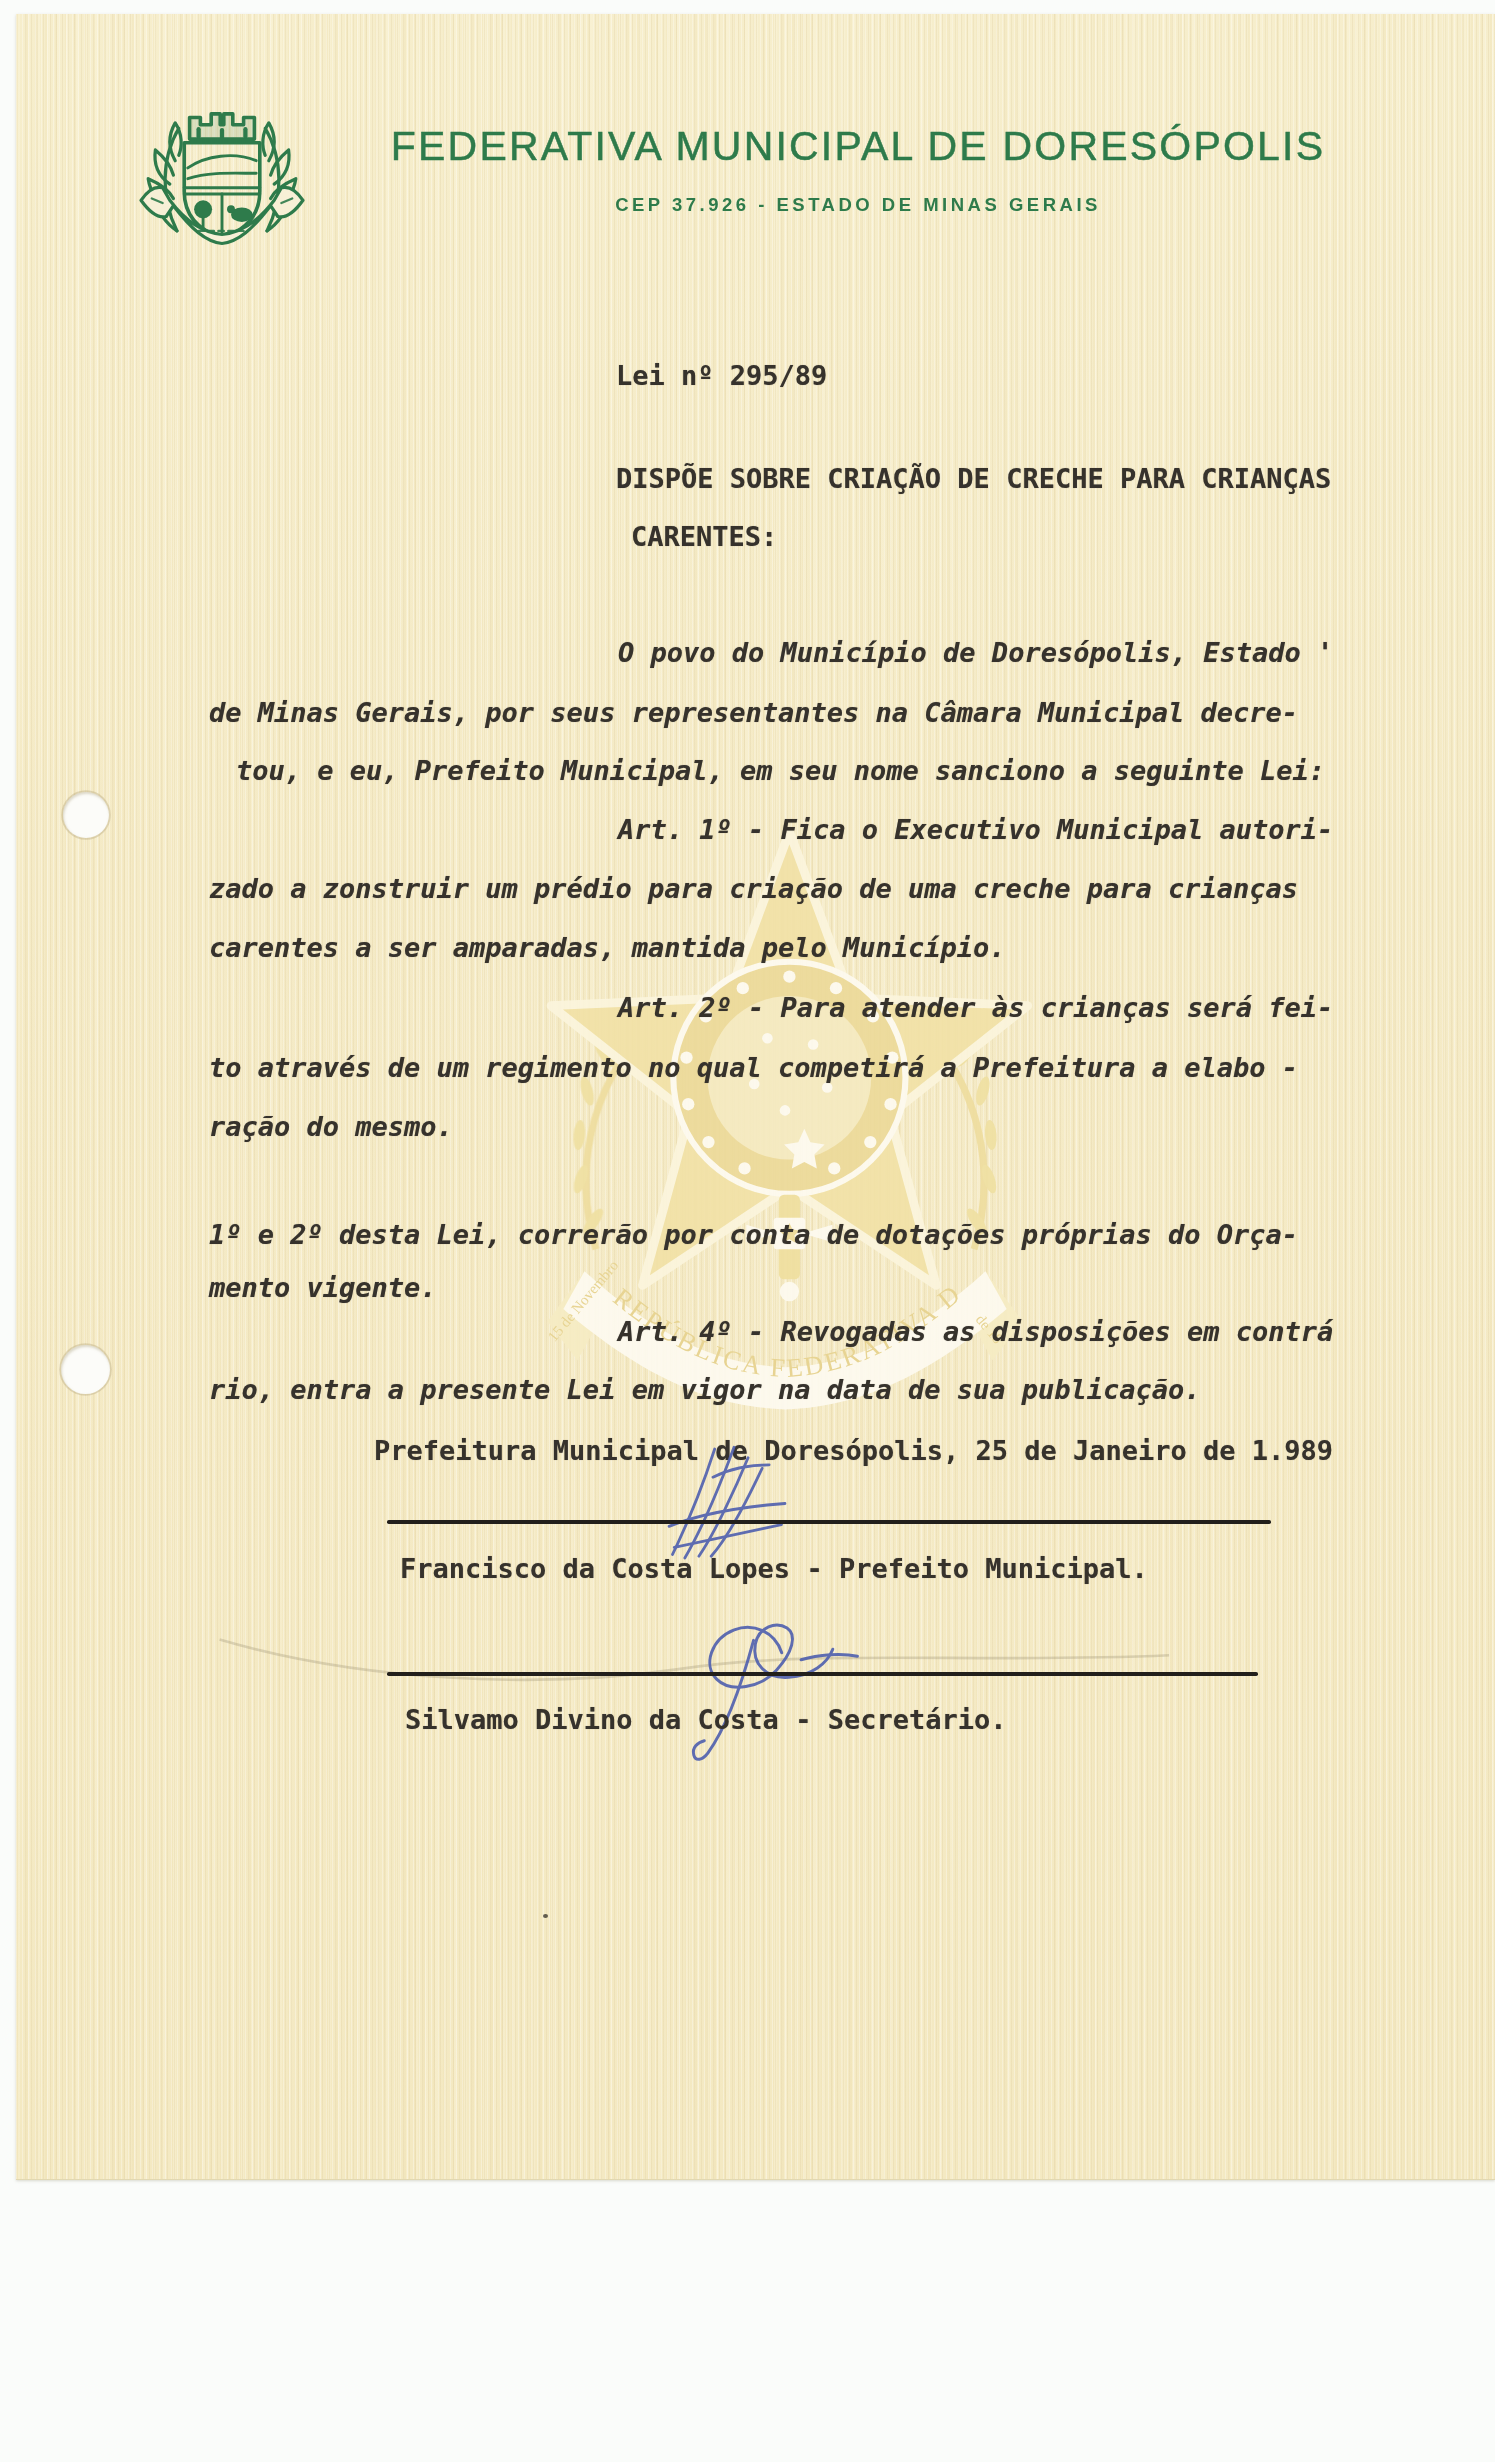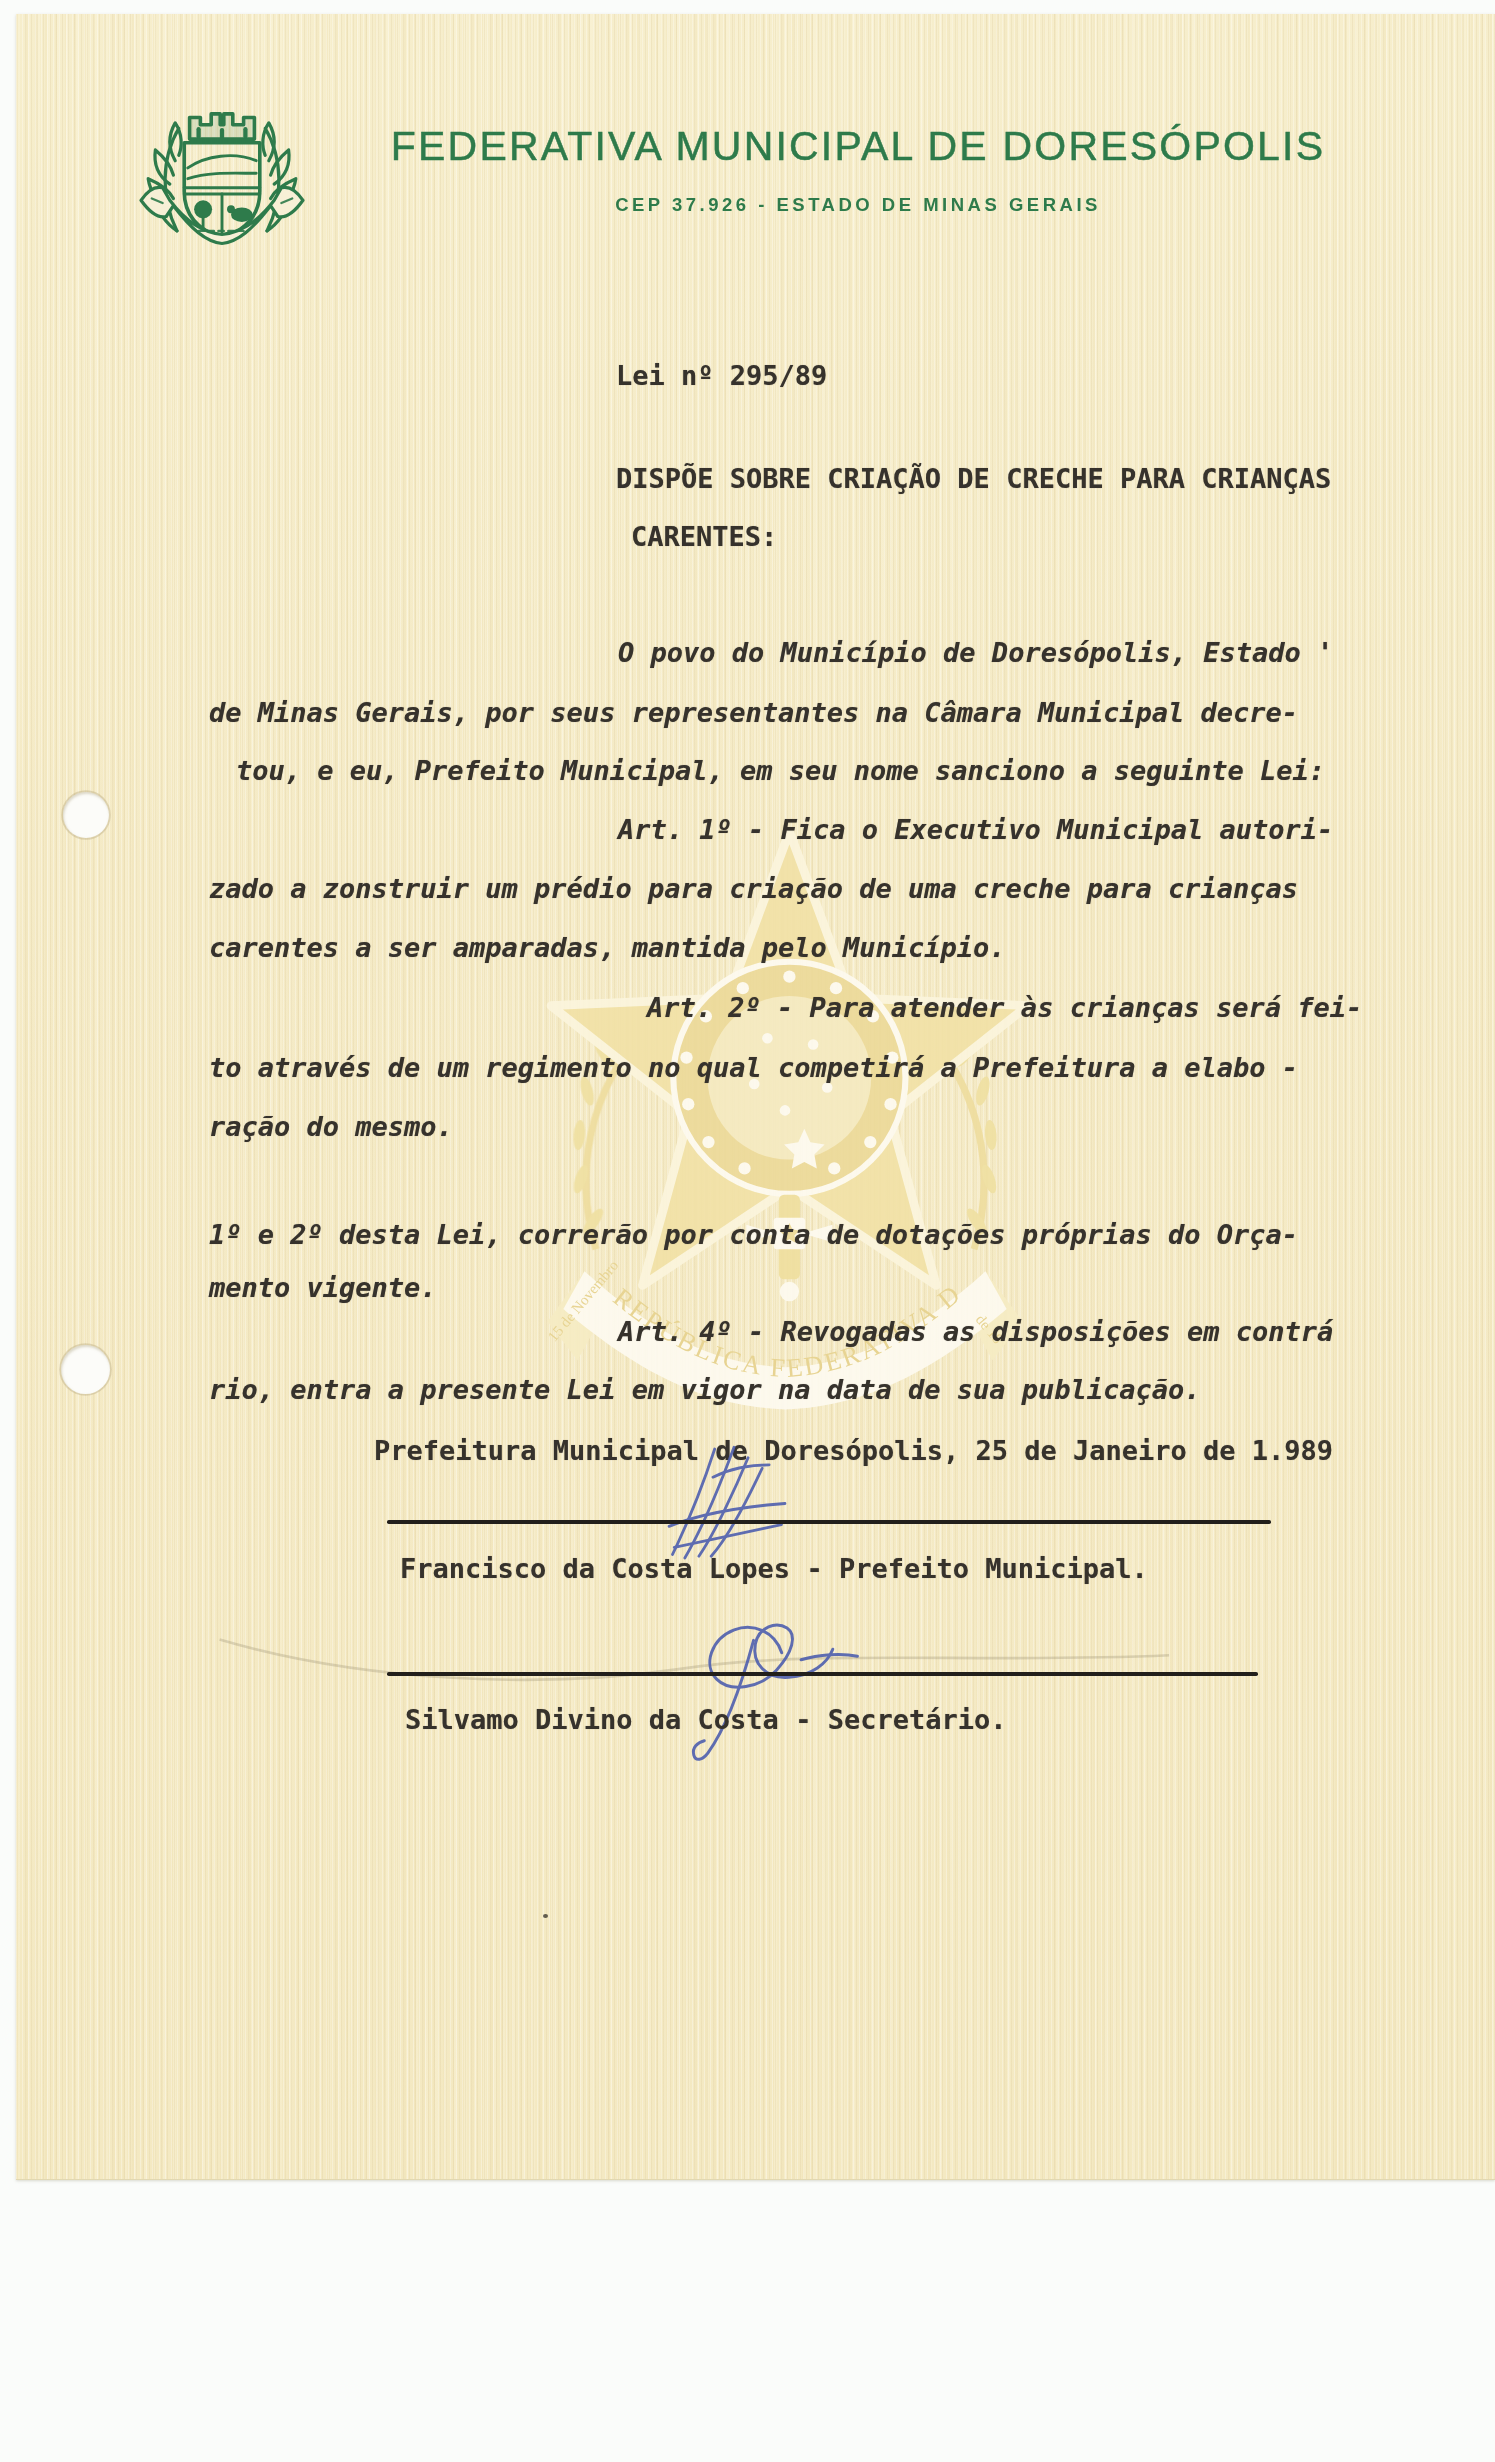--- a/index.html
+++ b/index.html
@@ -188,21 +188,21 @@
     <div class="tw law-number">Lei nº 295/89</div>
     <div class="tw subject1">DISPÕE SOBRE CRIAÇÃO DE CRECHE PARA CRIANÇAS</div>
     <div class="tw subject2">CARENTES:</div>
     <div id="bodyLines">
         <div class="tw" style="left: 602px; top: 621px;">O povo do Município de Doresópolis, Estado '</div>
         <div class="tw" style="left: 193px; top: 681px;">de Minas Gerais, por seus representantes na Câmara Municipal decre-</div>
         <div class="tw" style="left: 193px; top: 739px; margin-left: 27px;">tou, e eu, Prefeito Municipal, em seu nome sanciono a seguinte Lei:</div>
         <div class="tw" style="left: 602px; top: 798px;">Art. 1º - Fica o Executivo Municipal autori-</div>
         <div class="tw" style="left: 193px; top: 857px;">zado a zonstruir um prédio para criação de uma creche para crianças</div>
         <div class="tw" style="left: 193px; top: 916px;">carentes a ser amparadas, mantida pelo Município.</div>
-        <div class="tw" style="left: 631px; top: 976px; text-align: center;">Art. 2º - Para atender às crianças será fei-</div>
+        <div class="tw" style="left: 602px; top: 976px; text-align: center;">Art. 2º - Para atender às crianças será fei-</div>
         <div class="tw" style="left: 193px; top: 1036px;">to através de um regimento no qual competirá a Prefeitura a elabo -</div>
         <div class="tw" style="left: 193px; top: 1095px;">ração do mesmo.</div>
         <div class="tw" style="left: 193px; top: 1203px;">1º e 2º desta Lei, correrão por conta de dotações próprias do Orça-</div>
         <div class="tw" style="left: 193px; top: 1256px;">mento vigente.</div>
         <div class="tw" style="left: 602px; top: 1300px;">Art. 4º - Revogadas as disposições em contrá</div>
         <div class="tw" style="left: 193px; top: 1358px;">rio, entra a presente Lei em vigor na data de sua publicação.</div>
       </div>
     <div class="tw date-line">Prefeitura Municipal de Doresópolis, 25 de Janeiro de 1.989</div>
 
     <svg class="sig sig1" viewBox="0 0 160 140">

